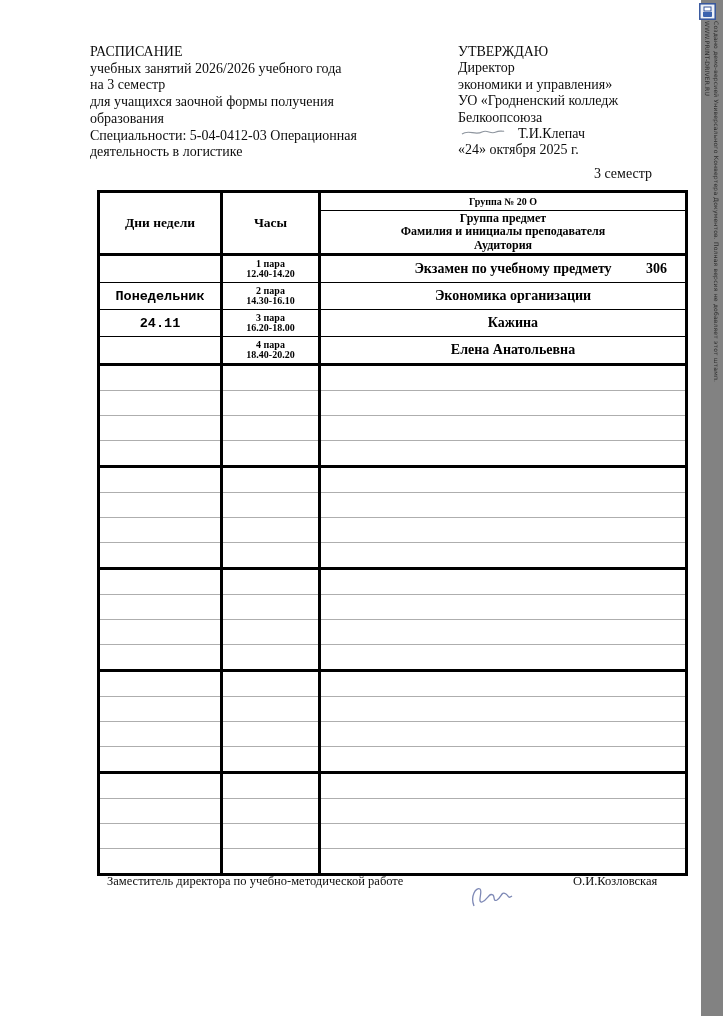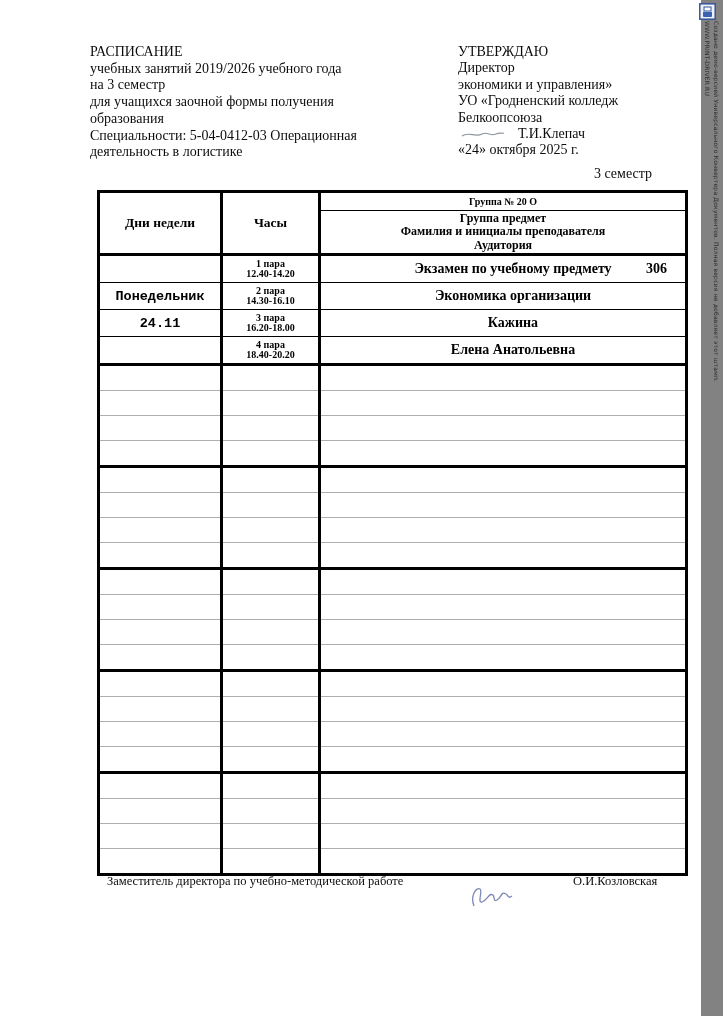--- a/index.html
+++ b/index.html
@@ -2,21 +2,21 @@
 <html><head>
 <meta charset="utf-8">
 <style>
   html,body{margin:0;padding:0;background:#fff;}
   .page{position:relative;width:723px;height:1016px;background:#ffffff;overflow:hidden;
         font-family:"Liberation Serif","DejaVu Serif",serif;color:#0d0d0d;}
 
   
   .header-left{position:absolute;left:90px;top:44px;width:365px;font-size:14px;line-height:16.7px;}
   .header-right{position:absolute;left:458px;top:44px;width:235px;font-size:14px;line-height:16.4px;}
-  .sign-line{display:flex;align-items:center;height:16px;}
+  .sign-line{display:flex;height:16px;}
   .scribble-gray{margin-left:2px;margin-right:12px;flex:0 0 auto;}
   .semester{position:absolute;left:558px;top:166px;width:130px;text-align:center;font-size:14px;}
 
   
   table.schedule{position:absolute;left:97px;top:190px;width:588px;table-layout:fixed;
                  border-collapse:collapse;border:3px solid #000;}
   .schedule th,.schedule td{padding:0;font-weight:bold;text-align:center;vertical-align:middle;color:#000;}
   .days-head,.hours-head{font-size:13.5px;border-bottom:3px solid #000;}
   .hours-head,.hours-cell{border-left:3px solid #000;border-right:3px solid #000;}
   .group-head{font-size:10px;height:17px;border-bottom:1px solid #000;}
@@ -44,21 +44,21 @@
            color:#2e2e2e;letter-spacing:.2px;white-space:nowrap;}
   .wm-text span{display:block;}
 </style>
 </head>
 <body>
 
 <div class="page">
 
   <div class="header-left">
     <div>РАСПИСАНИЕ</div>
-    <div>учебных занятий 2019/2026 учебного года</div>
+    <div>учебных занятий 2026/2026 учебного года</div>
     <div>на 3 семестр</div>
     <div>для учащихся заочной формы получения</div>
     <div>образования</div>
     <div>Специальности: 5-04-0412-03 Операционная</div>
     <div>деятельность в логистике</div>
   </div>
 
   <div class="header-right">
     <div>УТВЕРЖДАЮ</div>
     <div>Директор</div>

